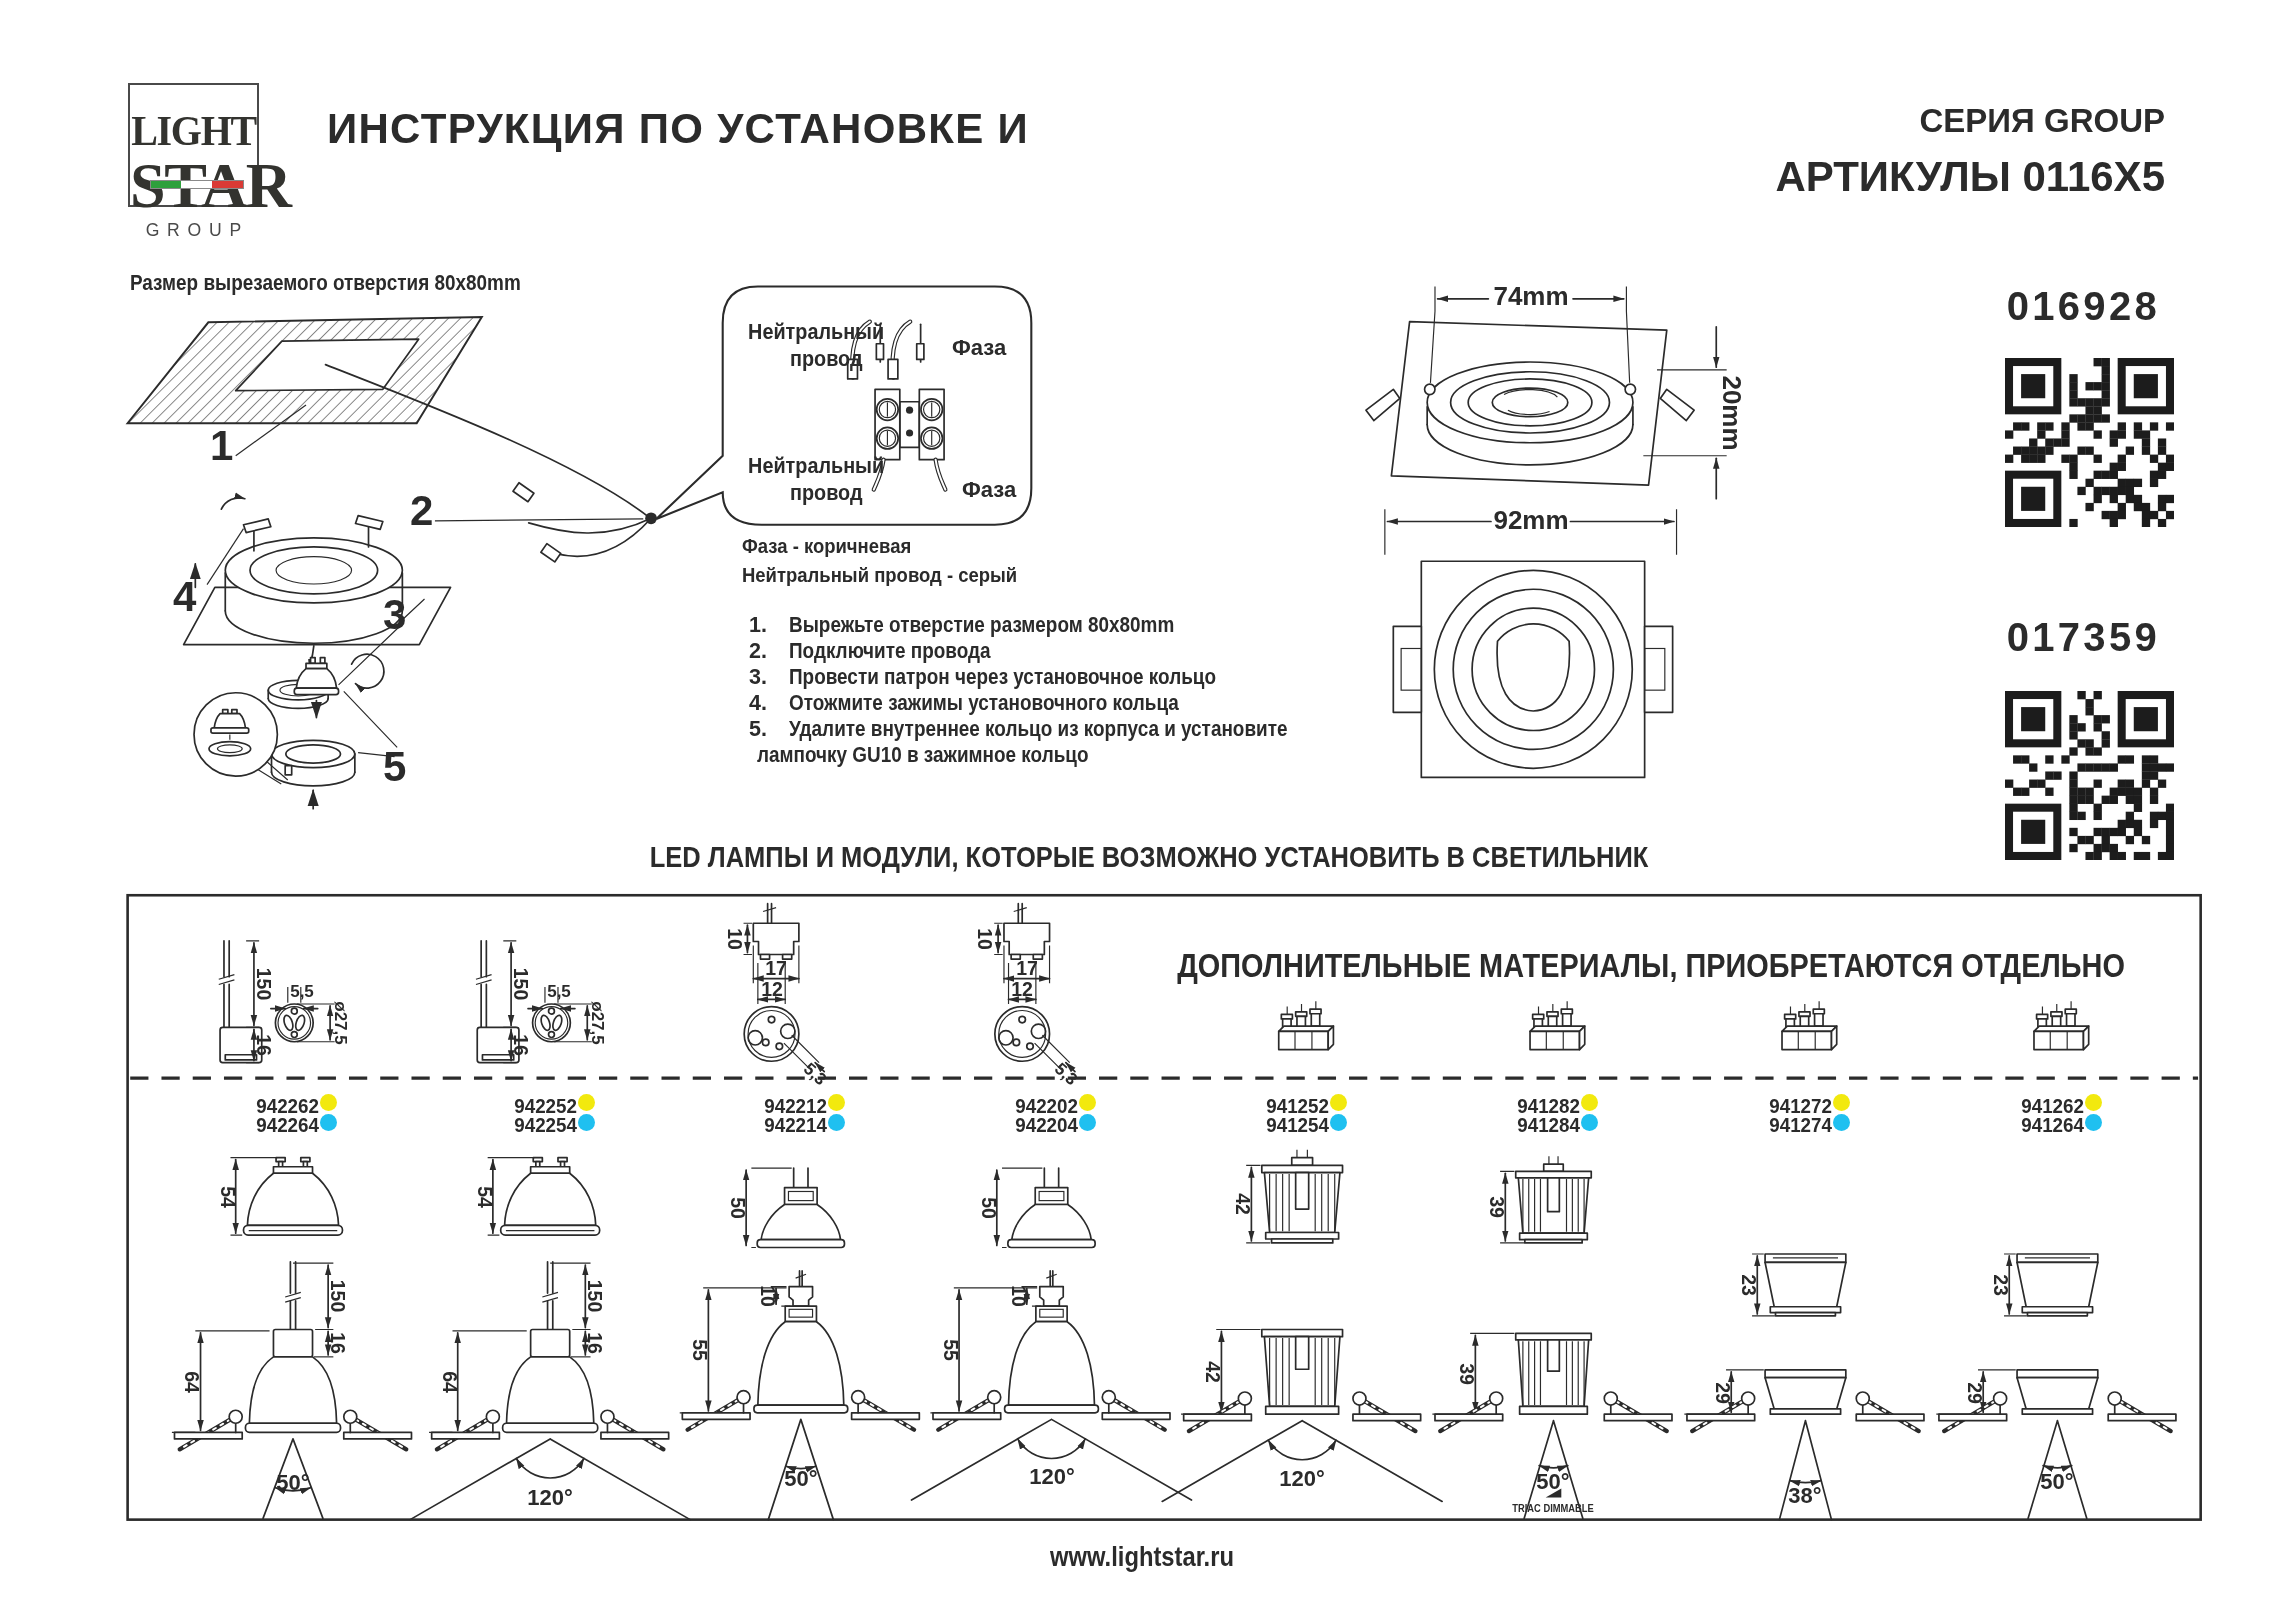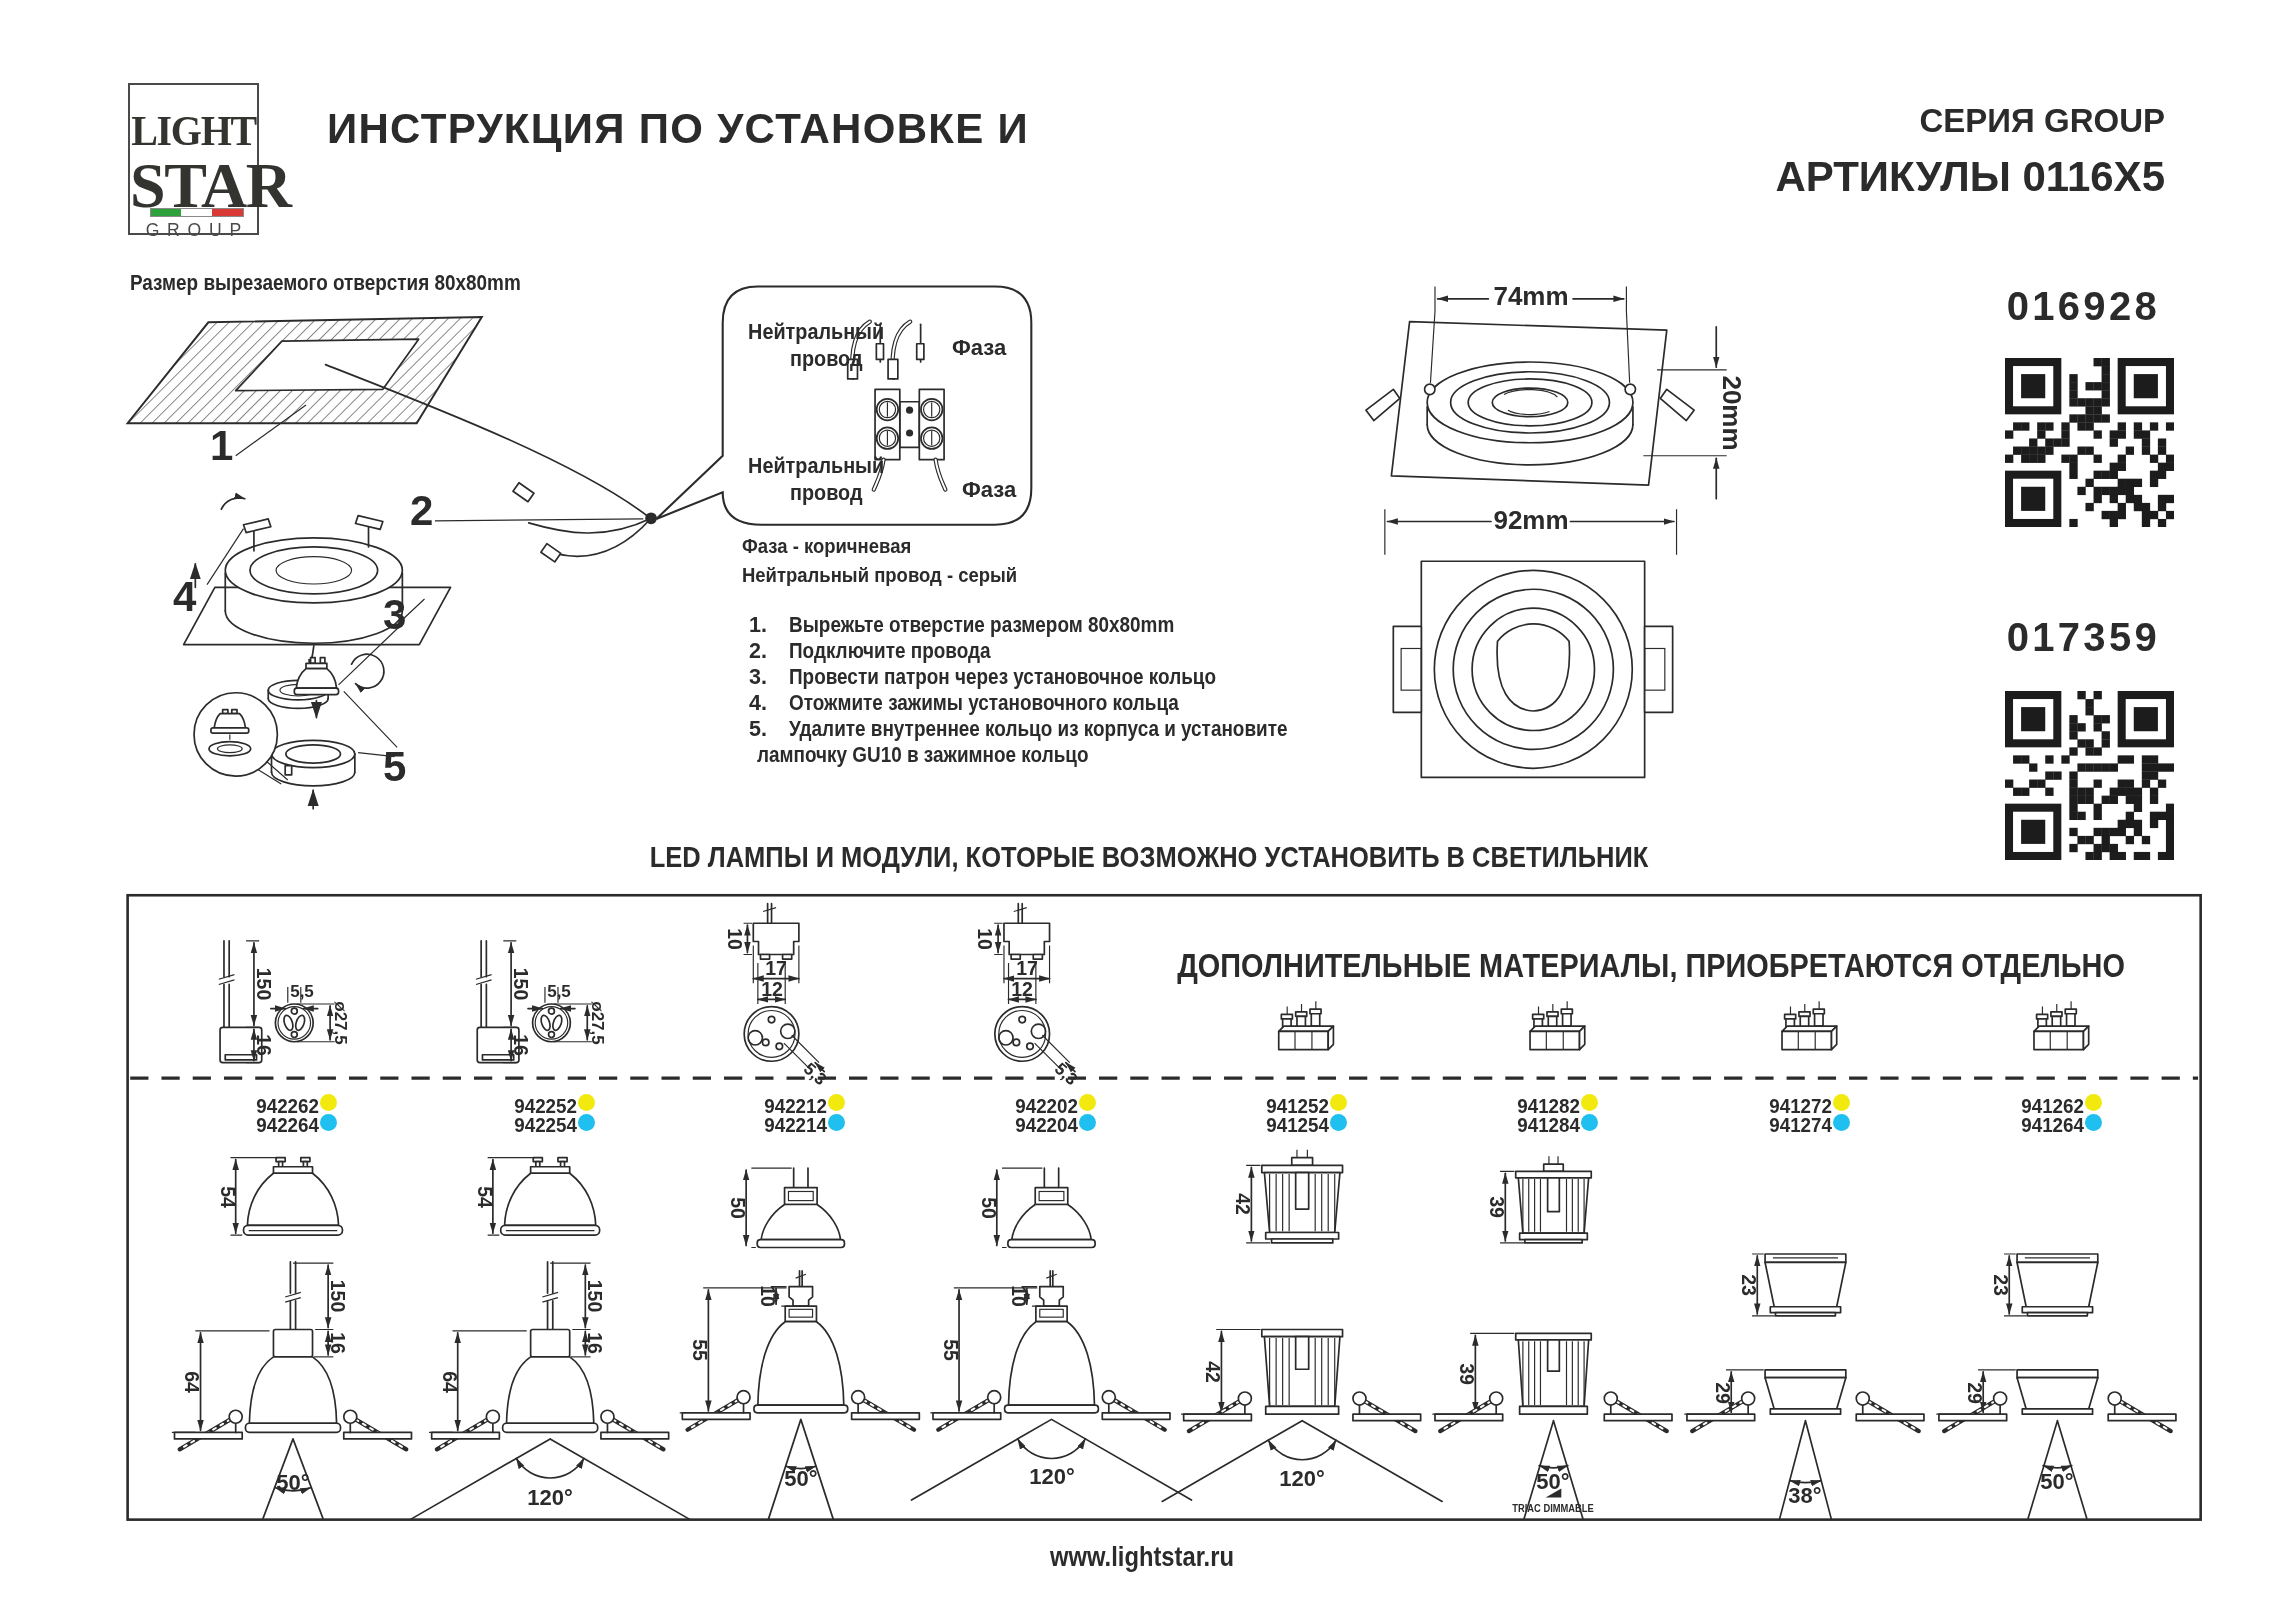--- a/index.html
+++ b/index.html
@@ -13,21 +13,21 @@
   .cond{transform:scaleX(.88);transform-origin:0 50%;display:inline-block}
   .condr{transform:scaleX(.9);transform-origin:100% 50%;display:inline-block}
   .dim{font-size:19.5px;font-weight:600}
   .dimS{font-size:17px;font-weight:600}
   .ang{font-size:22px;font-weight:700}
   .num{font-size:42px;font-weight:700}
   .pn{font-size:20px;font-weight:600;width:111px;text-align:right;transform:scaleX(.94);transform-origin:100% 50%}
   .dot{position:absolute;width:17px;height:17px;border-radius:50%;z-index:3}
   .step{font-size:21.5px;font-weight:700}
   
-  .logo{position:absolute;left:128px;top:83px;width:131px;height:152px;border:2.6px solid #4a4a4a;box-sizing:border-box;z-index:3;text-align:center;font-family:"Liberation Serif",serif;color:#33332f}
+  .logo{position:absolute;left:128px;top:83px;width:131px;height:124px;border:2.6px solid #4a4a4a;box-sizing:border-box;z-index:3;text-align:center;font-family:"Liberation Serif",serif;color:#33332f}
   .logo .l1{margin-top:22px;font-size:40px;font-weight:700;letter-spacing:-1.3px;transform:scaleY(1.05)}
   .logo .l2{margin-top:-5.2px;font-size:64px;font-weight:700;letter-spacing:-1.3px;transform:scaleY(1.0)}
   .logo .l3{margin-top:-2.6px;font-size:17.6px;font-weight:400;letter-spacing:7.8px;text-indent:7.8px;font-family:"Liberation Sans",sans-serif;color:#4a4a4a}
   .flag{position:absolute;left:19.5px;bottom:15.6px;width:92px;height:7.2px;border:1.3px solid #8a8a8a;display:flex}
   .flag span{flex:1 1 33%}
   
   #art .ln{stroke:#2b2b2b;stroke-width:2.6;fill:none;stroke-linecap:round;stroke-linejoin:round}
   #art .lt{stroke:#2b2b2b;stroke-width:1.8;fill:none}
   #art .fw{fill:#fff;stroke:#2b2b2b;stroke-width:2.6;stroke-linejoin:round}
   #art .fi{fill:#2b2b2b;stroke:none}

